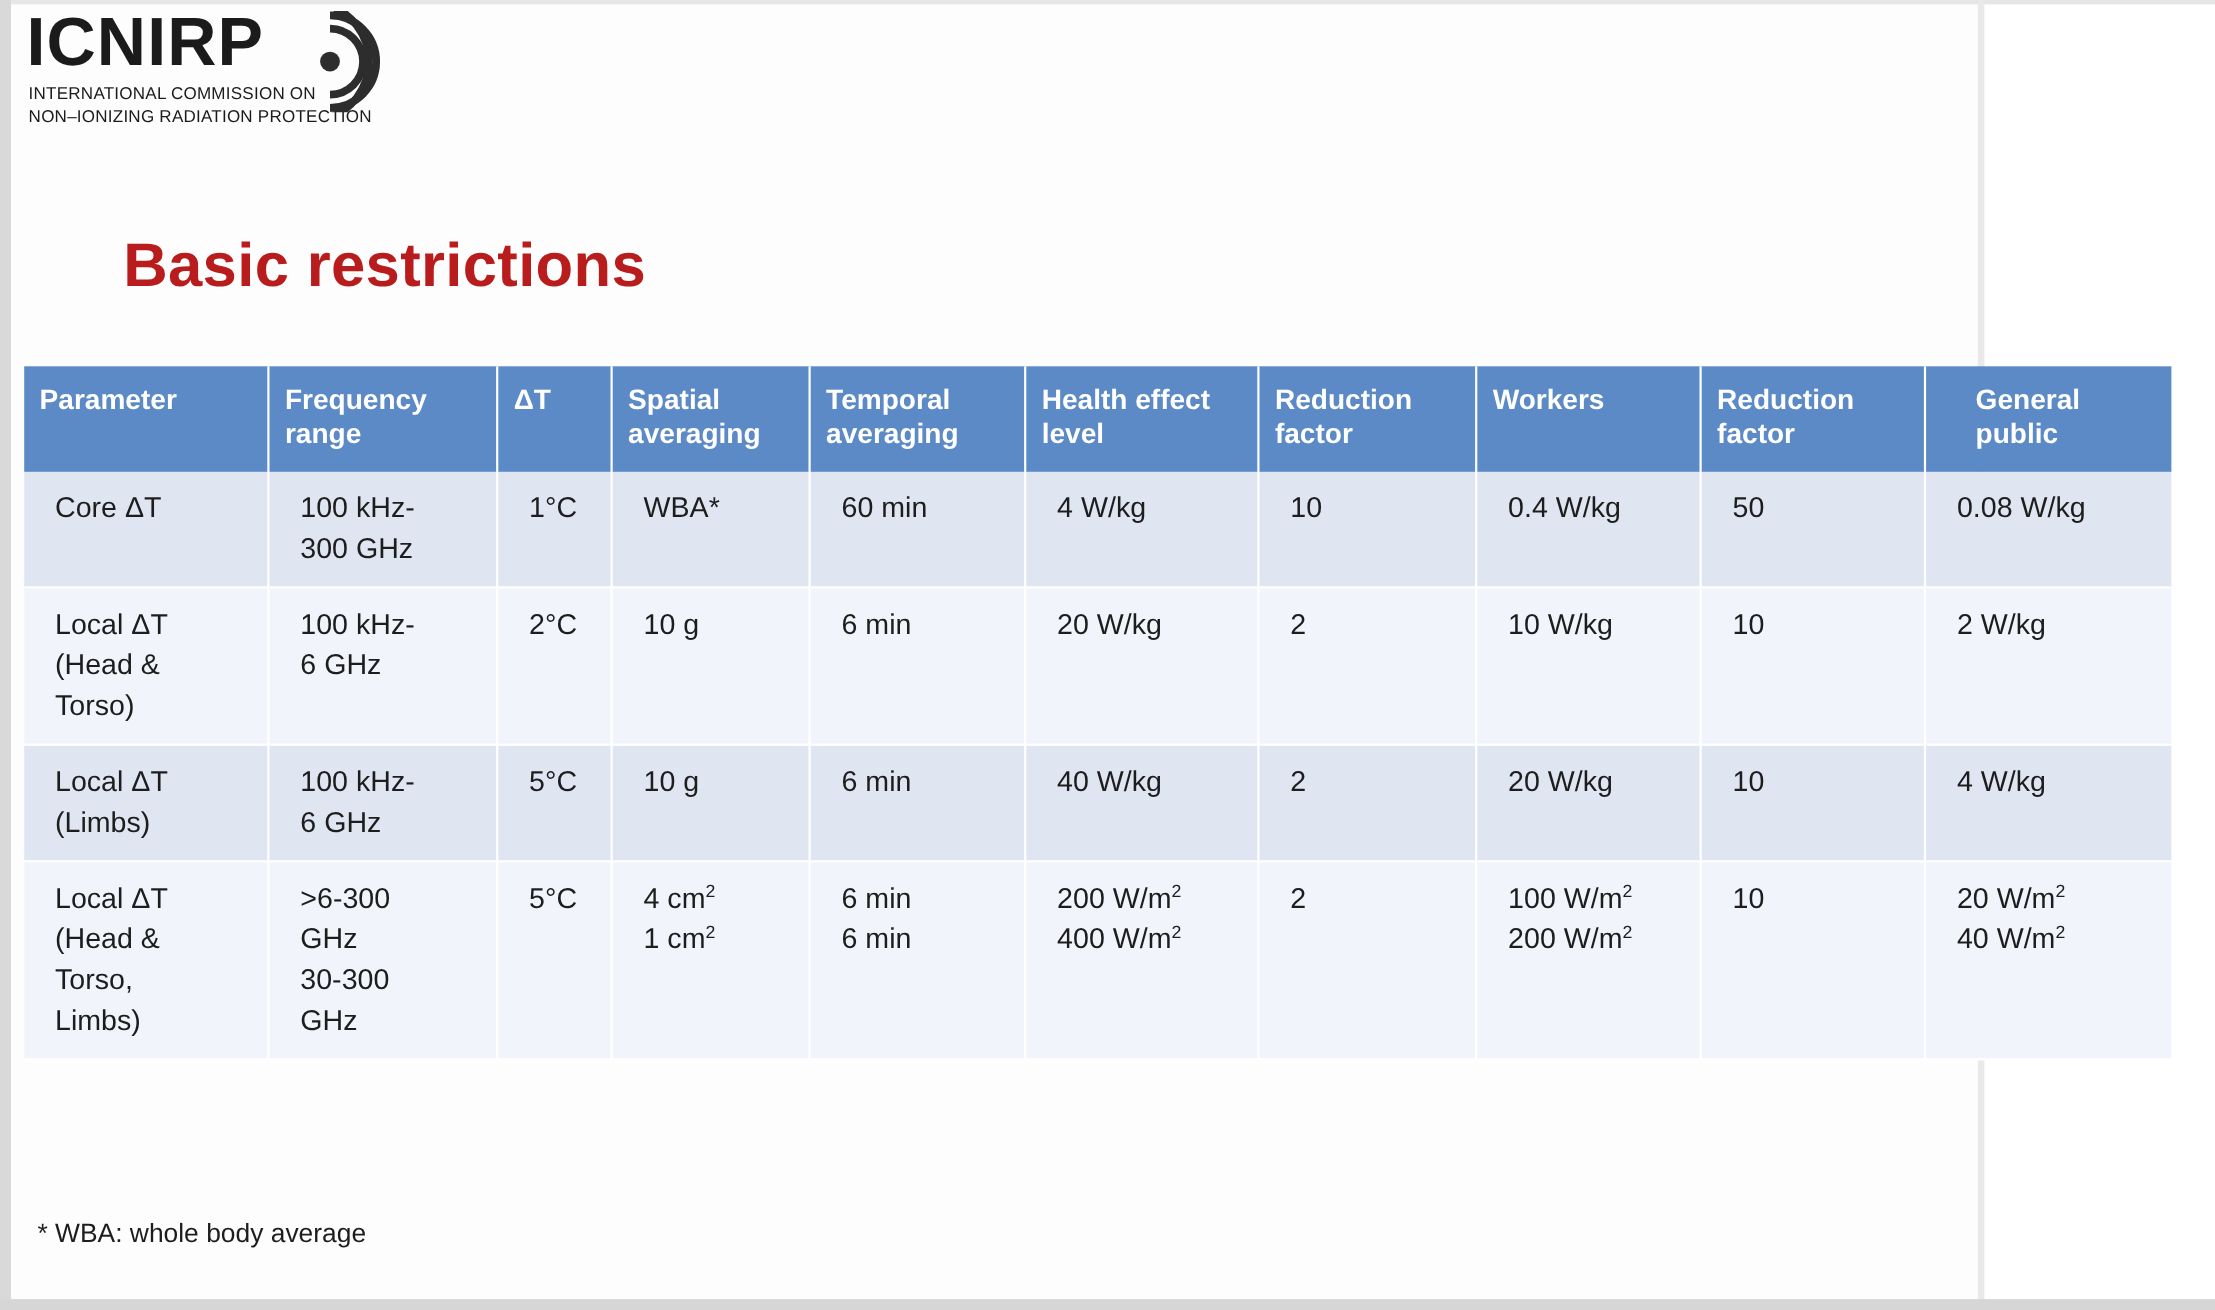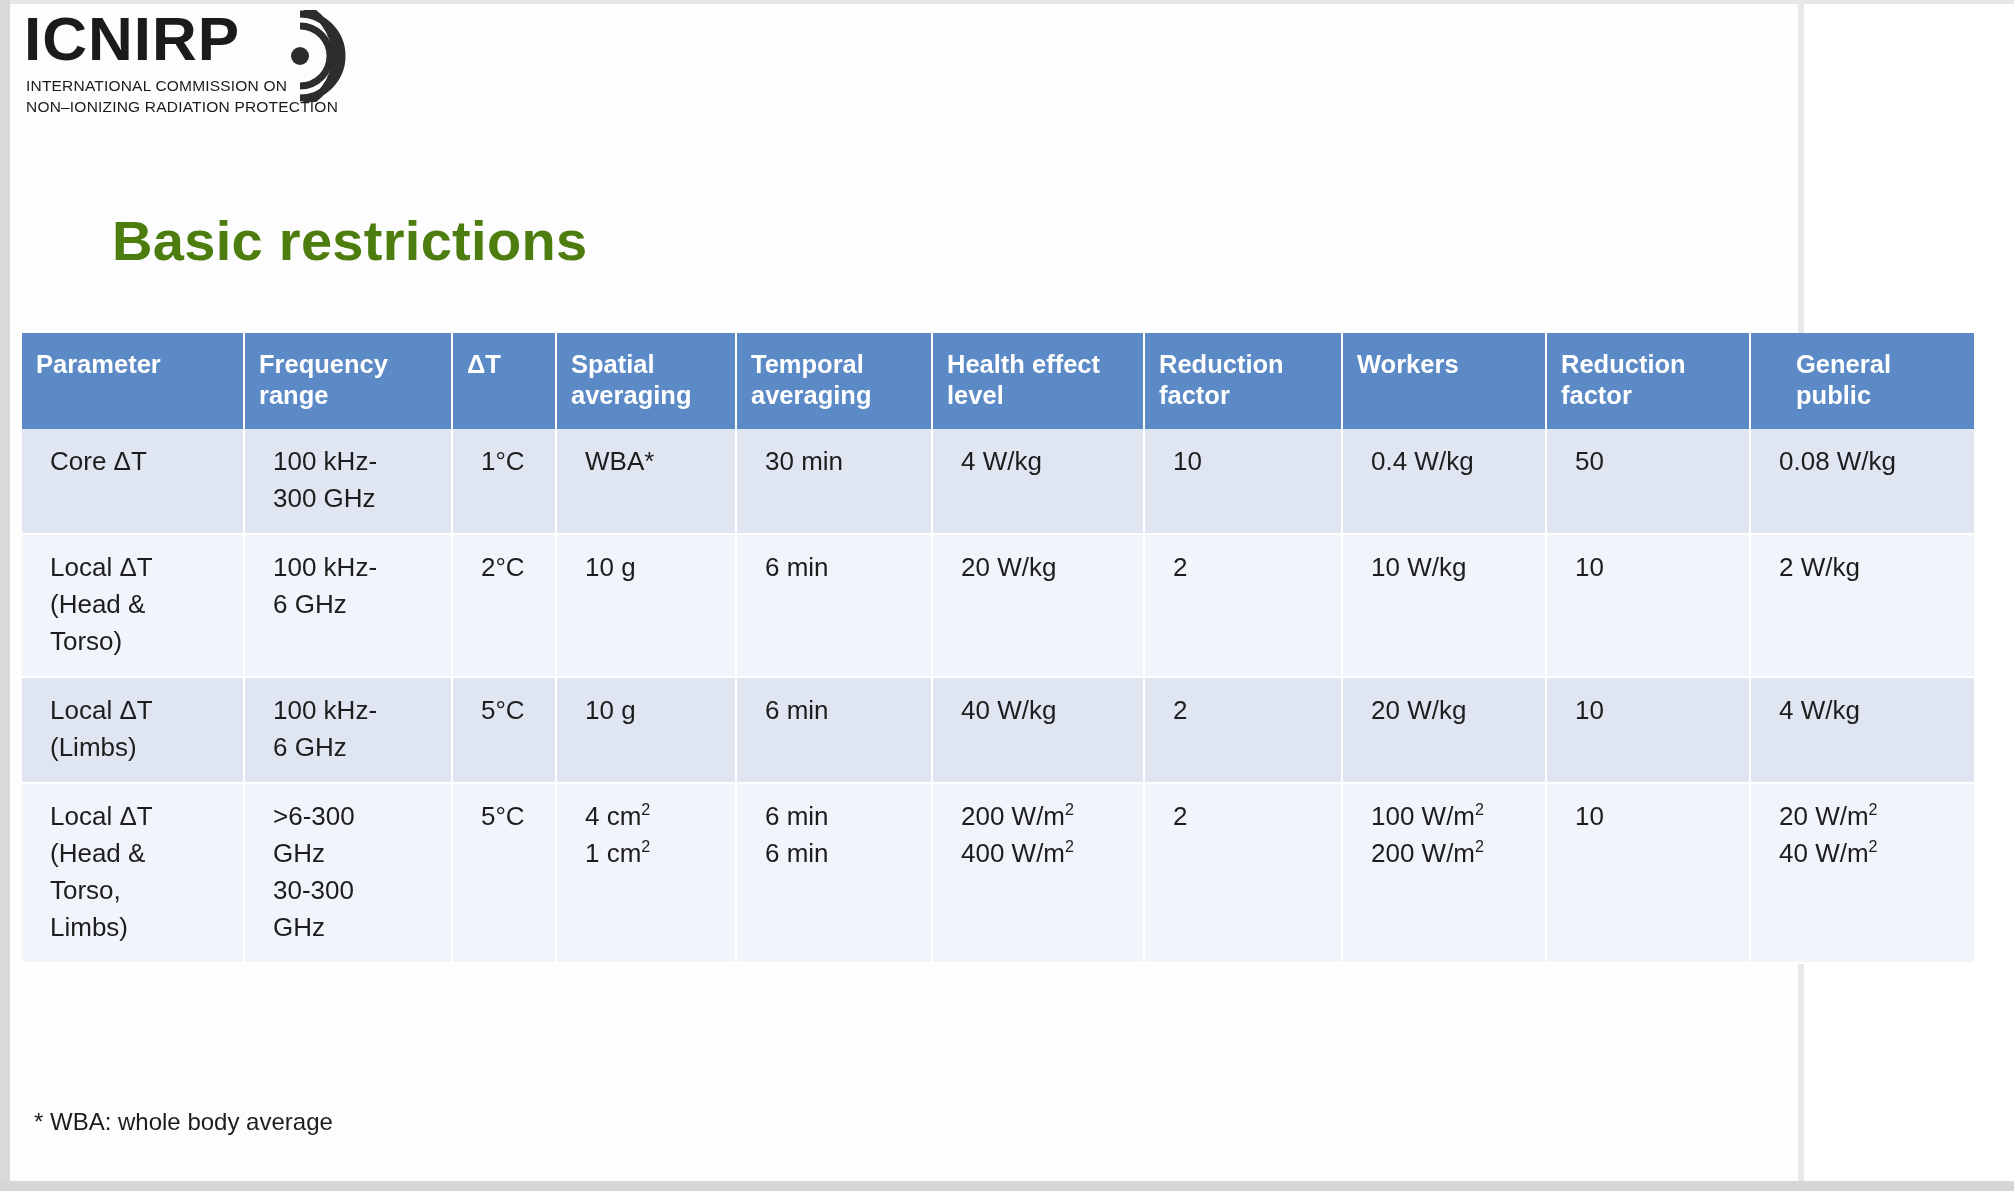--- a/index.html
+++ b/index.html
@@ -57,21 +57,21 @@
     height: 92px;
   }
 
   
   .slide-title {
     position: absolute;
     left: 112px;
     top: 208px;
     font-size: 56px;
     font-weight: bold;
-    color: #4d7c0f;
+    color: #b91c1c;
     letter-spacing: 0.3px;
   }
 
   
   .table-wrap {
     position: absolute;
     left: 22px;
     top: 333px;
     width: 1960px;
   }
@@ -197,21 +197,21 @@
               <span class="cellline">100 kHz-
 300 GHz</span>
             </td>
           <td>
               <span class="cellline">1°C</span>
             </td>
           <td>
               <span class="cellline">WBA*</span>
             </td>
           <td>
-              <span class="cellline">30 min</span>
+              <span class="cellline">60 min</span>
             </td>
           <td>
               <span class="cellline">4 W/kg</span>
             </td>
           <td>
               <span class="cellline">10</span>
             </td>
           <td>
               <span class="cellline">0.4 W/kg</span>
             </td>

